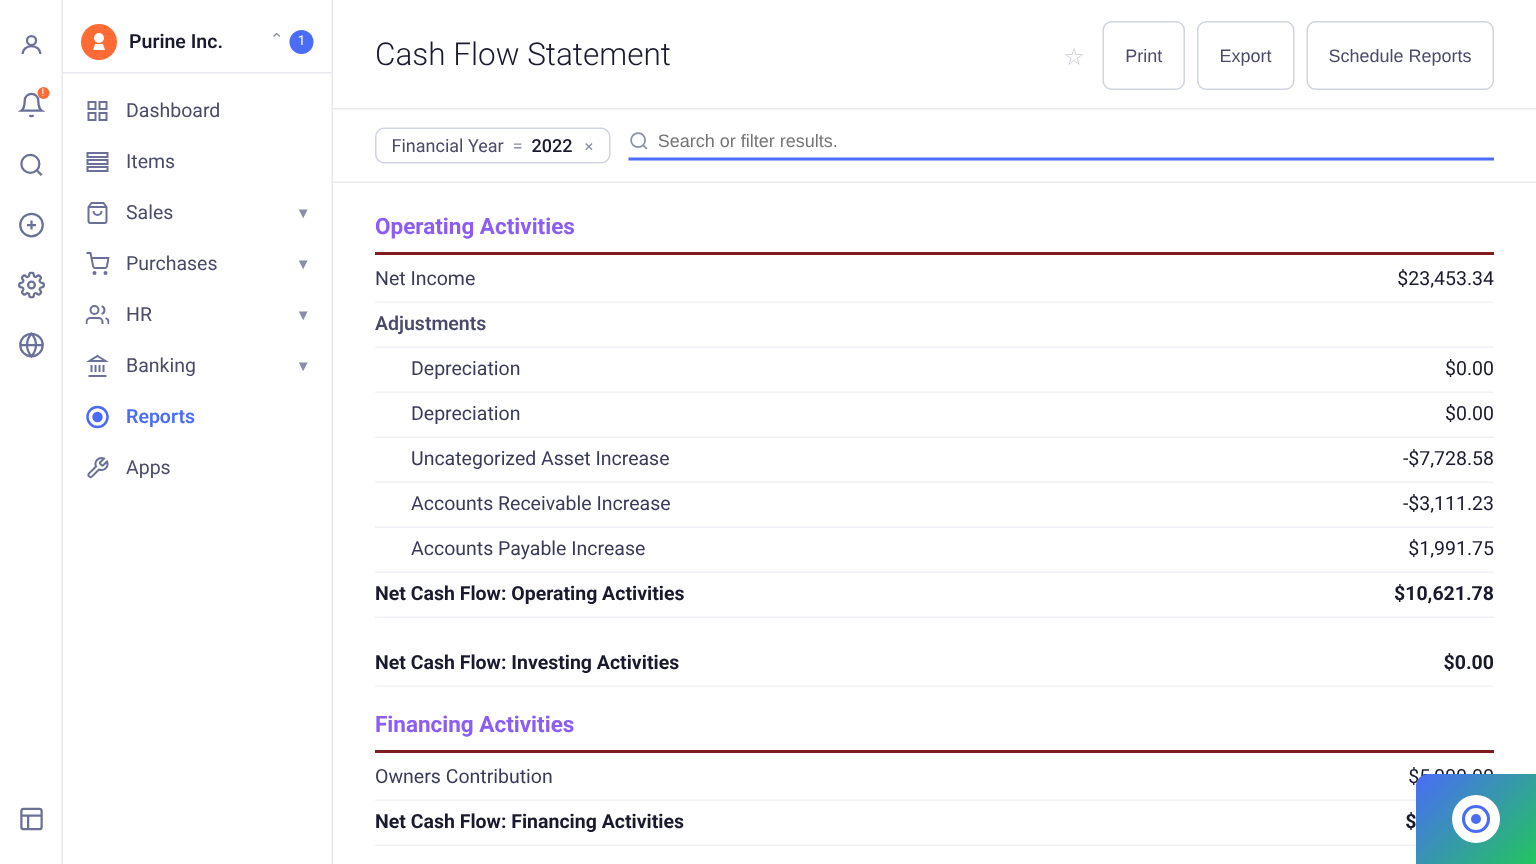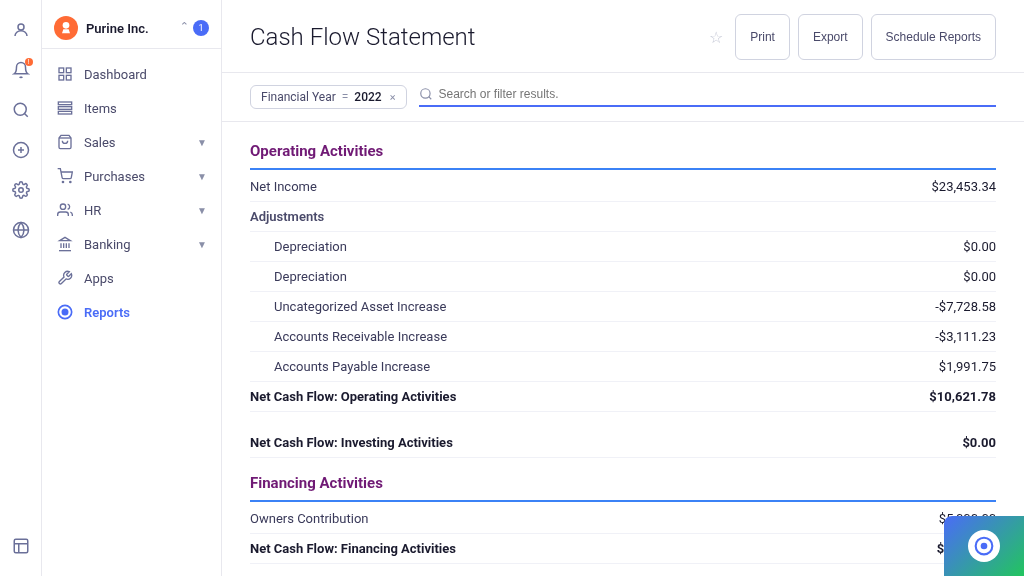--- a/index.html
+++ b/index.html
@@ -109,21 +109,21 @@
       overflow: hidden;
     }
     .header {
       display: flex;
       align-items: center;
       padding: 14px 28px 12px;
       border-bottom: 1px solid #e8e8ee;
       gap: 12px;
     }
     .page-title {
-      font-size: 24px;
+      font-size: 21px;
       font-weight: 300;
       color: #1a1a2e;
       flex: 1;
     }
     .star-icon { color: #c5c8d6; font-size: 16px; cursor: pointer; }
     .header-actions { display: flex; gap: 8px; }
     .header-btn {
       padding: 15px 14px;
       border: 1px solid #d0d3e0;
       background: #fff;
@@ -177,23 +177,23 @@
 
     
     .report-body {
       flex: 1;
       overflow-y: auto;
       padding: 20px 28px;
     }
     .section-title {
       font-size: 15px;
       font-weight: 700;
-      color: #701a75;
+      color: #8b5cf6;
       padding-bottom: 8px;
-      border-bottom: 2px solid #3b82f6;
+      border-bottom: 2px solid #7f1d1d;
       margin-bottom: 2px;
     }
     .report-row {
       display: flex;
       align-items: center;
       padding: 7px 0;
       border-bottom: 1px solid #f0f1f7;
       font-size: 13px;
       color: #3a3a5a;
     }
@@ -367,37 +367,37 @@
           <line x1="10" y1="18" x2="10" y2="11"></line>
           <line x1="14" y1="18" x2="14" y2="11"></line>
           <line x1="18" y1="18" x2="18" y2="11"></line>
           <polygon points="12 2 20 7 4 7"></polygon>
         </svg>
     </span>
     <span>Banking</span>
     <span class="chevron">▼</span>
   </div>
 
-  <div class="nav-item">
-    <span class="nav-icon">
-      <svg width="16" height="16" viewBox="0 0 24 24" fill="none" stroke="currentColor" stroke-width="2">
-          <path d="M14.7 6.3a1 1 0 0 0 0 1.4l1.6 1.6a1 1 0 0 0 1.4 0l3.77-3.77a6 6 0 0 1-7.94 7.94l-6.91 6.91a2.12 2.12 0 0 1-3-3l6.91-6.91a6 6 0 0 1 7.94-7.94l-3.76 3.76z"></path>
-        </svg>
-    </span>
-    <span>Apps</span>
-  </div>
-
   <div class="nav-item active">
     <span class="nav-icon">
       <svg width="16" height="16" viewBox="0 0 24 24" fill="none" stroke="#4a6cf7" stroke-width="2.5">
           <circle cx="12" cy="12" r="10"></circle>
           <circle cx="12" cy="12" r="4" fill="#4a6cf7"></circle>
         </svg>
     </span>
     <span>Reports</span>
+  </div>
+
+  <div class="nav-item">
+    <span class="nav-icon">
+      <svg width="16" height="16" viewBox="0 0 24 24" fill="none" stroke="currentColor" stroke-width="2">
+          <path d="M14.7 6.3a1 1 0 0 0 0 1.4l1.6 1.6a1 1 0 0 0 1.4 0l3.77-3.77a6 6 0 0 1-7.94 7.94l-6.91 6.91a2.12 2.12 0 0 1-3-3l6.91-6.91a6 6 0 0 1 7.94-7.94l-3.76 3.76z"></path>
+        </svg>
+    </span>
+    <span>Apps</span>
   </div>
 </div>
 
 <div class="main-content">
 
   <div class="header">
     <h1 class="page-title">Cash Flow Statement</h1>
     <span class="star-icon">☆</span>
     <div class="header-actions">
       <button class="header-btn">Print</button>

